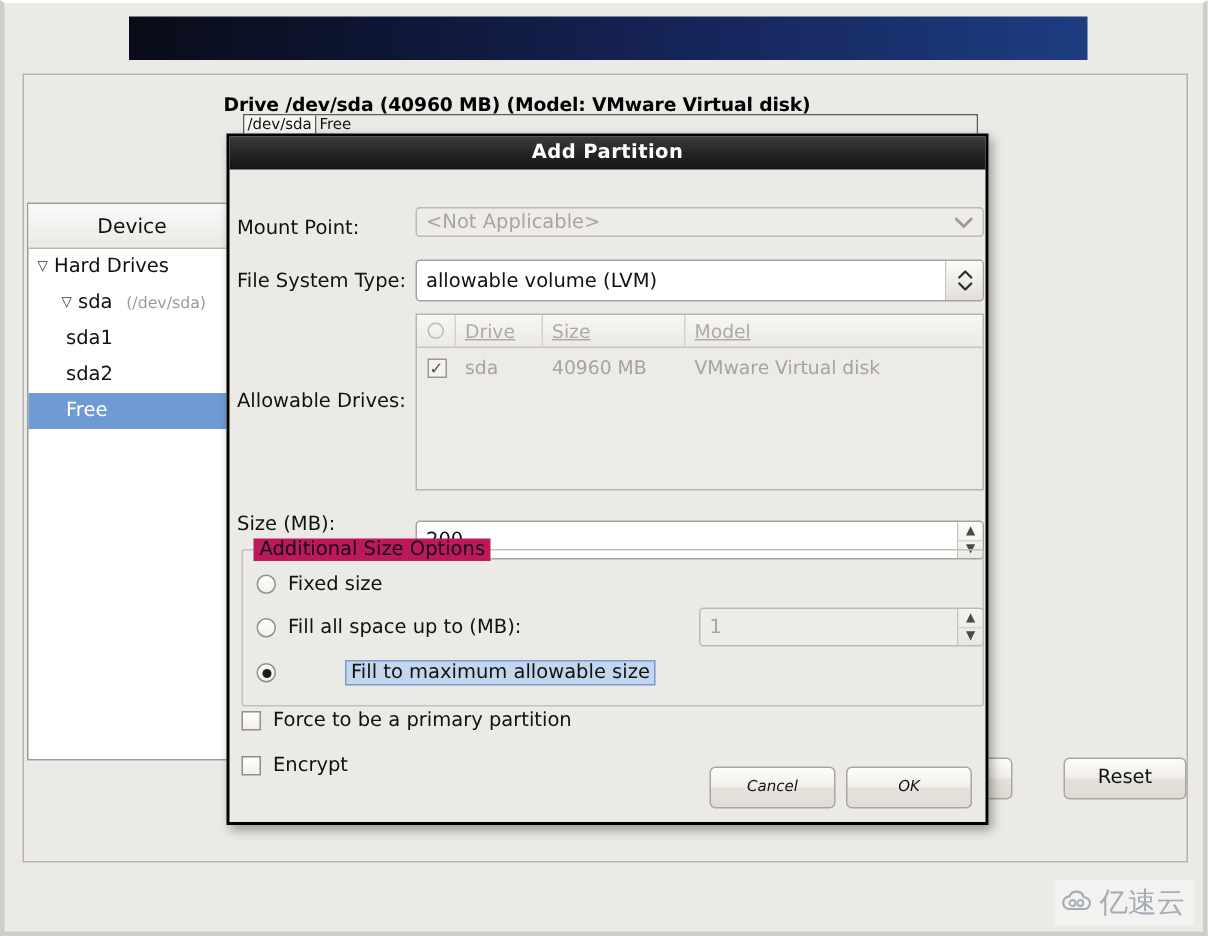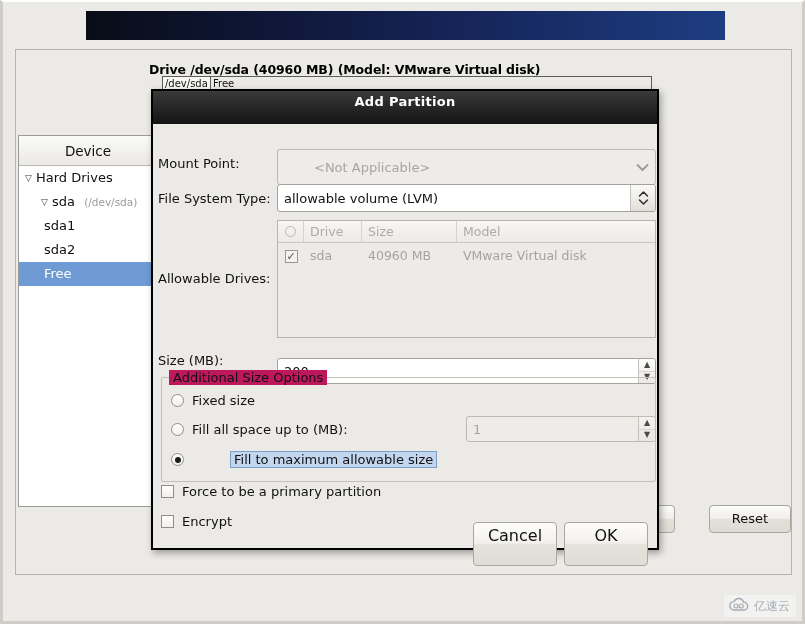--- a/index.html
+++ b/index.html
@@ -152,36 +152,36 @@
   .arrow-svg { display: block; }
 
   
   #watermark {
     position: absolute;
     right: 6px; bottom: 4px;
     display: flex;
     align-items: center;
     gap: 4px;
     color: #9aa1ab;
-    font-size: 12px;
+    font-size: 19px;
     opacity: 0.85;
     background: #f4f4f4;
     padding: 2px 6px 2px 4px;
   }
 
   
   #dialog {
     position: absolute;
     left: 151px; top: 89px; width: 508px; height: 461px;
     background: #eceae6;
     border: 2px solid #000;
     box-shadow: 2px 3px 7px rgba(0,0,0,0.35);
   }
   #dialog-titlebar {
-    height: 33px;
+    height: 22px;
     background: linear-gradient(to bottom, #3a3a3a 0%, #262626 50%, #141414 100%);
     color: #ffffff;
     font-weight: bold;
     font-size: 13px;
     text-align: center;
     line-height: 21px;
     letter-spacing: 0.3px;
   }
   #dialog-body {
     position: relative;
@@ -234,20 +234,21 @@
     overflow: hidden;
   }
   #drives-head {
     height: 22px;
     display: flex;
     align-items: center;
     background: linear-gradient(to bottom, #f7f6f3 0%, #eceae6 100%);
     border-bottom: 1px solid #c9c6c0;
     color: #aeaba6;
     font-size: 12.5px;
+    text-decoration: underline;
   }
   #drives-head > div { border-right: 1px solid #d6d3cd; padding-left: 6px; height: 100%; line-height: 22px; }
   #drives-head > div:last-child { border-right: none; }
   .col-check { width: 26px; text-align: center; padding-left: 0 !important; }
   .col-drive { width: 58px; }
   .col-size  { width: 95px; }
   .col-model { flex: 1; }
   .drow {
     height: 24px;
     display: flex;
@@ -345,28 +346,29 @@
     justify-content: center;
     font-size: 8px;
     color: #4a4a4a;
     line-height: 1;
   }
   .spin > div:first-child { border-bottom: 1px solid #d7d4ce; }
 
   
   .dbtn {
     position: absolute;
-    height: 44px;
+    height: 28px;
     border: 1px solid #a9a6a0;
     border-radius: 4px;
     background: linear-gradient(to bottom, #fdfdfc 0%, #f2f0ec 48%, #e5e2dc 52%, #e0ddd6 100%);
     text-align: center;
     line-height: 26px;
-    font-size: 16px;
-    color: #111;
+    font-size: 10px;
+    color: #111;
+    font-style: italic;
   }
 </style>
 </head>
 <body>
 
 <div id="app-window">
 
   <div id="banner"></div>
 
   <div id="content-frame"></div>
@@ -421,21 +423,21 @@
   </div>
 </div>
 
 <div id="dialog">
 
   <div id="dialog-titlebar">Add Partition</div>
 
   <div id="dialog-body">
 
     <div class="dlabel" style="left:5px; top:32px;">Mount Point:</div>
-    <div class="field disabled" style="left:124px; top:25px; width:379px; height:36px;padding-left:30px;">
+    <div class="field disabled" style="left:124px; top:25px; width:379px; height:20px;">
       <div class="val">&lt;Not Applicable&gt;</div>
       <div class="btn-arrow flat">
         <svg width="13" height="9" viewBox="0 0 13 9">
           <path d="M1.5 2 L6.5 7 L11.5 2" fill="none" stroke="#9d9a95" stroke-width="1.8" stroke-linecap="round" stroke-linejoin="round"></path>
         </svg>
       </div>
     </div>
 
     <div class="dlabel" style="left:5px; top:67px;">File System Type:</div>
     <div class="field" style="left:124px; top:60px; width:379px; height:28px;">

